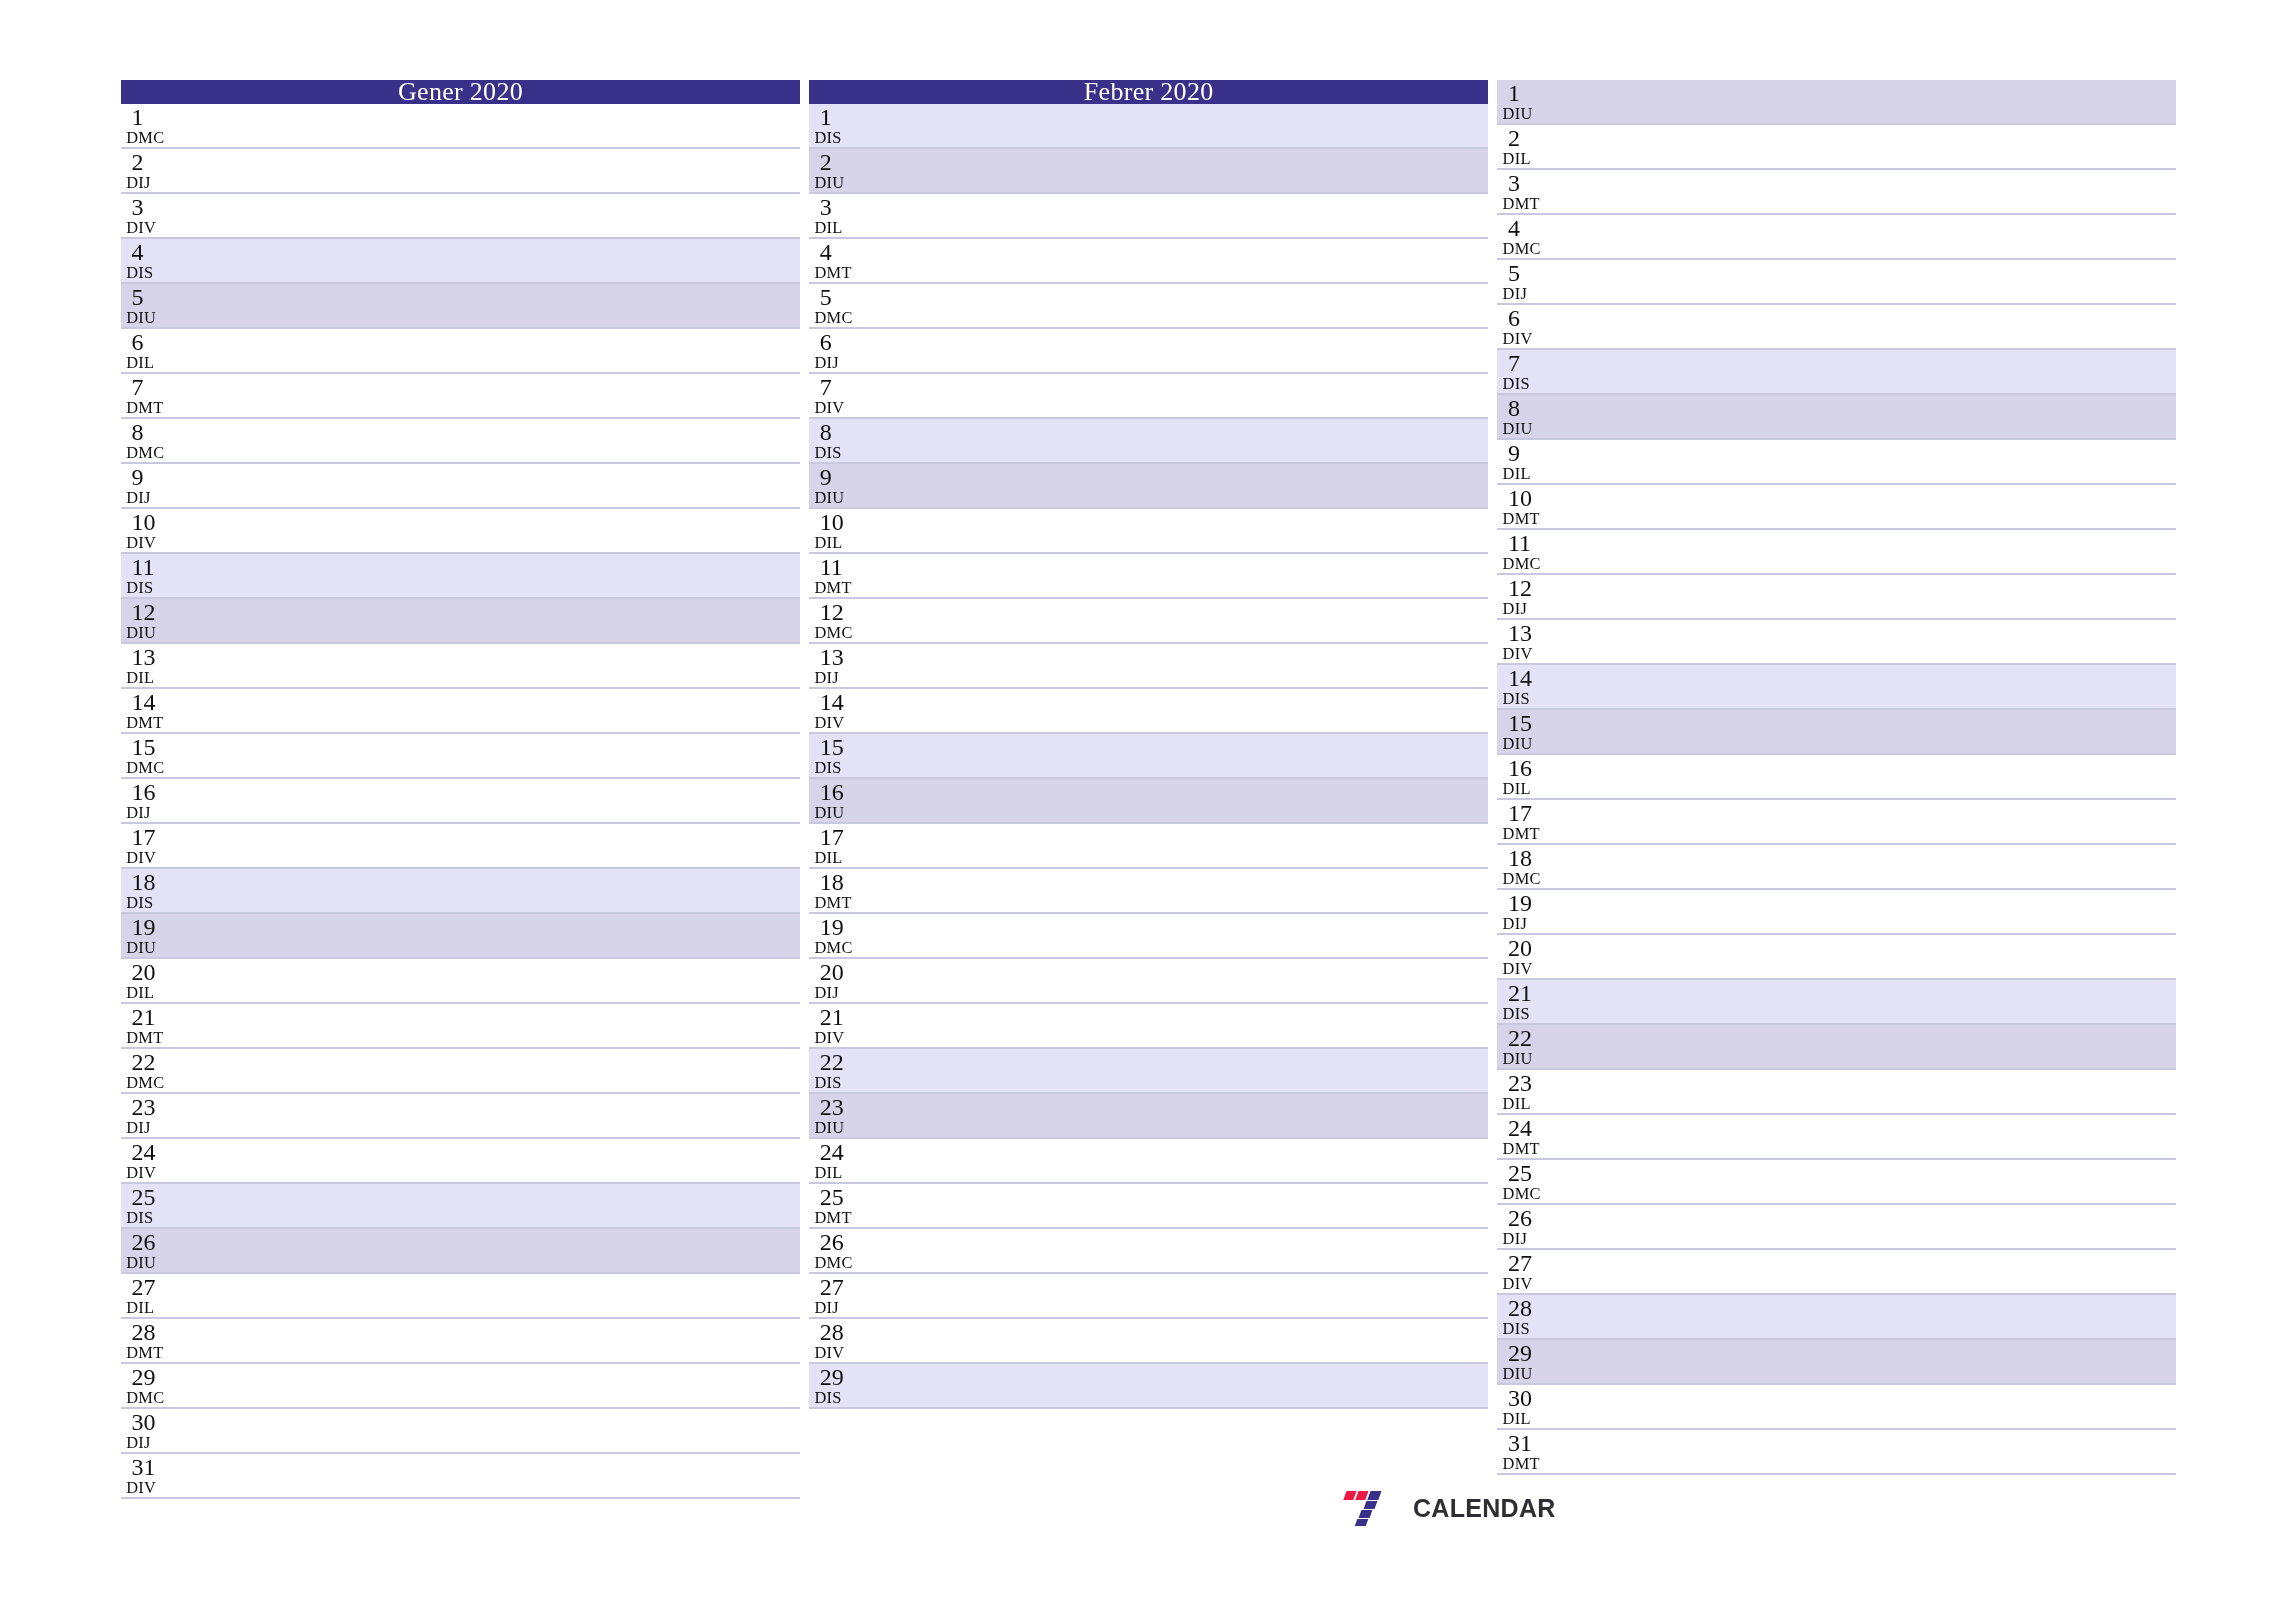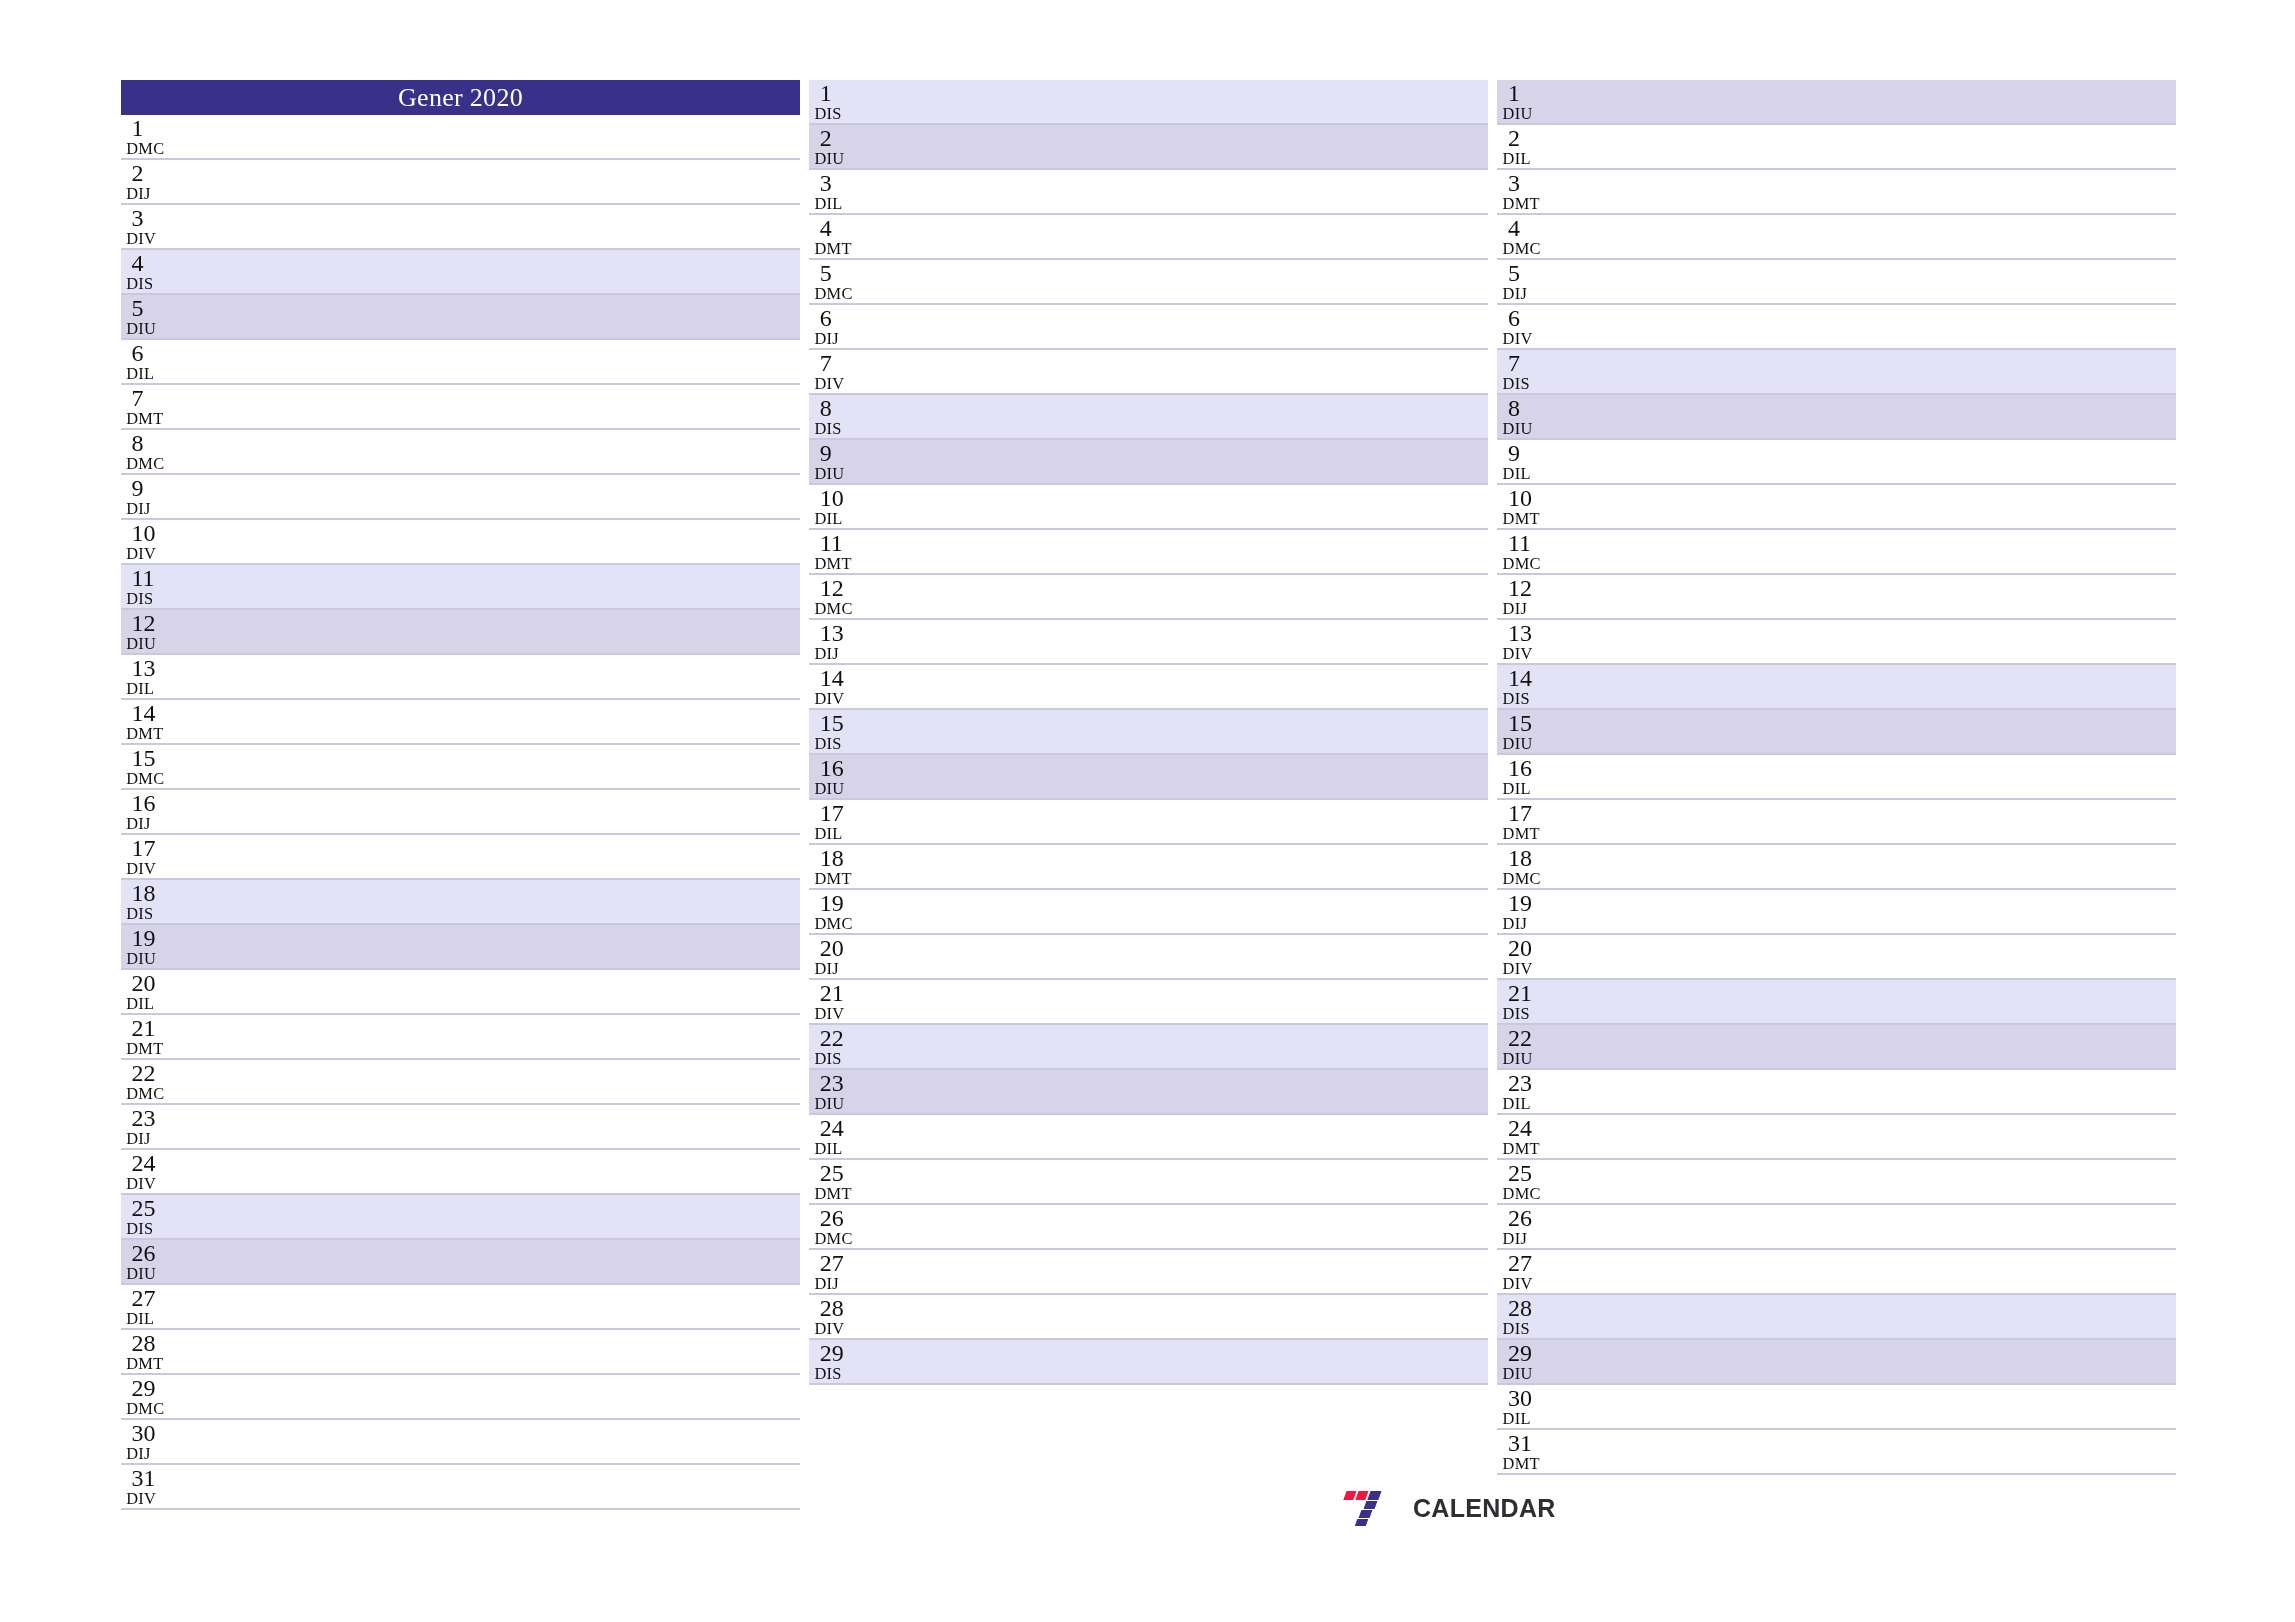--- a/index.html
+++ b/index.html
@@ -24,21 +24,21 @@
     align-items: flex-start;
   }
 
   .month-col {
     width: 679px;
     flex: 0 0 679px;
     position: relative;
   }
 
   .month-header {
-    height: 35px;
+    height: 24px;
     background: #393189;
     color: #ffffff;
     display: flex;
     align-items: center;
     justify-content: center;
     font-size: 26px;
     font-weight: 400;
     letter-spacing: 0.3px;
     line-height: 1;
   }
@@ -241,20 +241,21 @@
           <span class="day-num">30</span>
           <span class="day-wd">DIJ</span>
         </div>
         <div class="day-row">
           <span class="day-num">31</span>
           <span class="day-wd">DIV</span>
         </div>
       </div>
     </div>
     <div class="month-col">
+      <div class="month-header">Febrer 2020</div>
       <div class="days">
         <div class="day-row sat">
           <span class="day-num">1</span>
           <span class="day-wd">DIS</span>
         </div>
         <div class="day-row sun">
           <span class="day-num">2</span>
           <span class="day-wd">DIU</span>
         </div>
         <div class="day-row">

